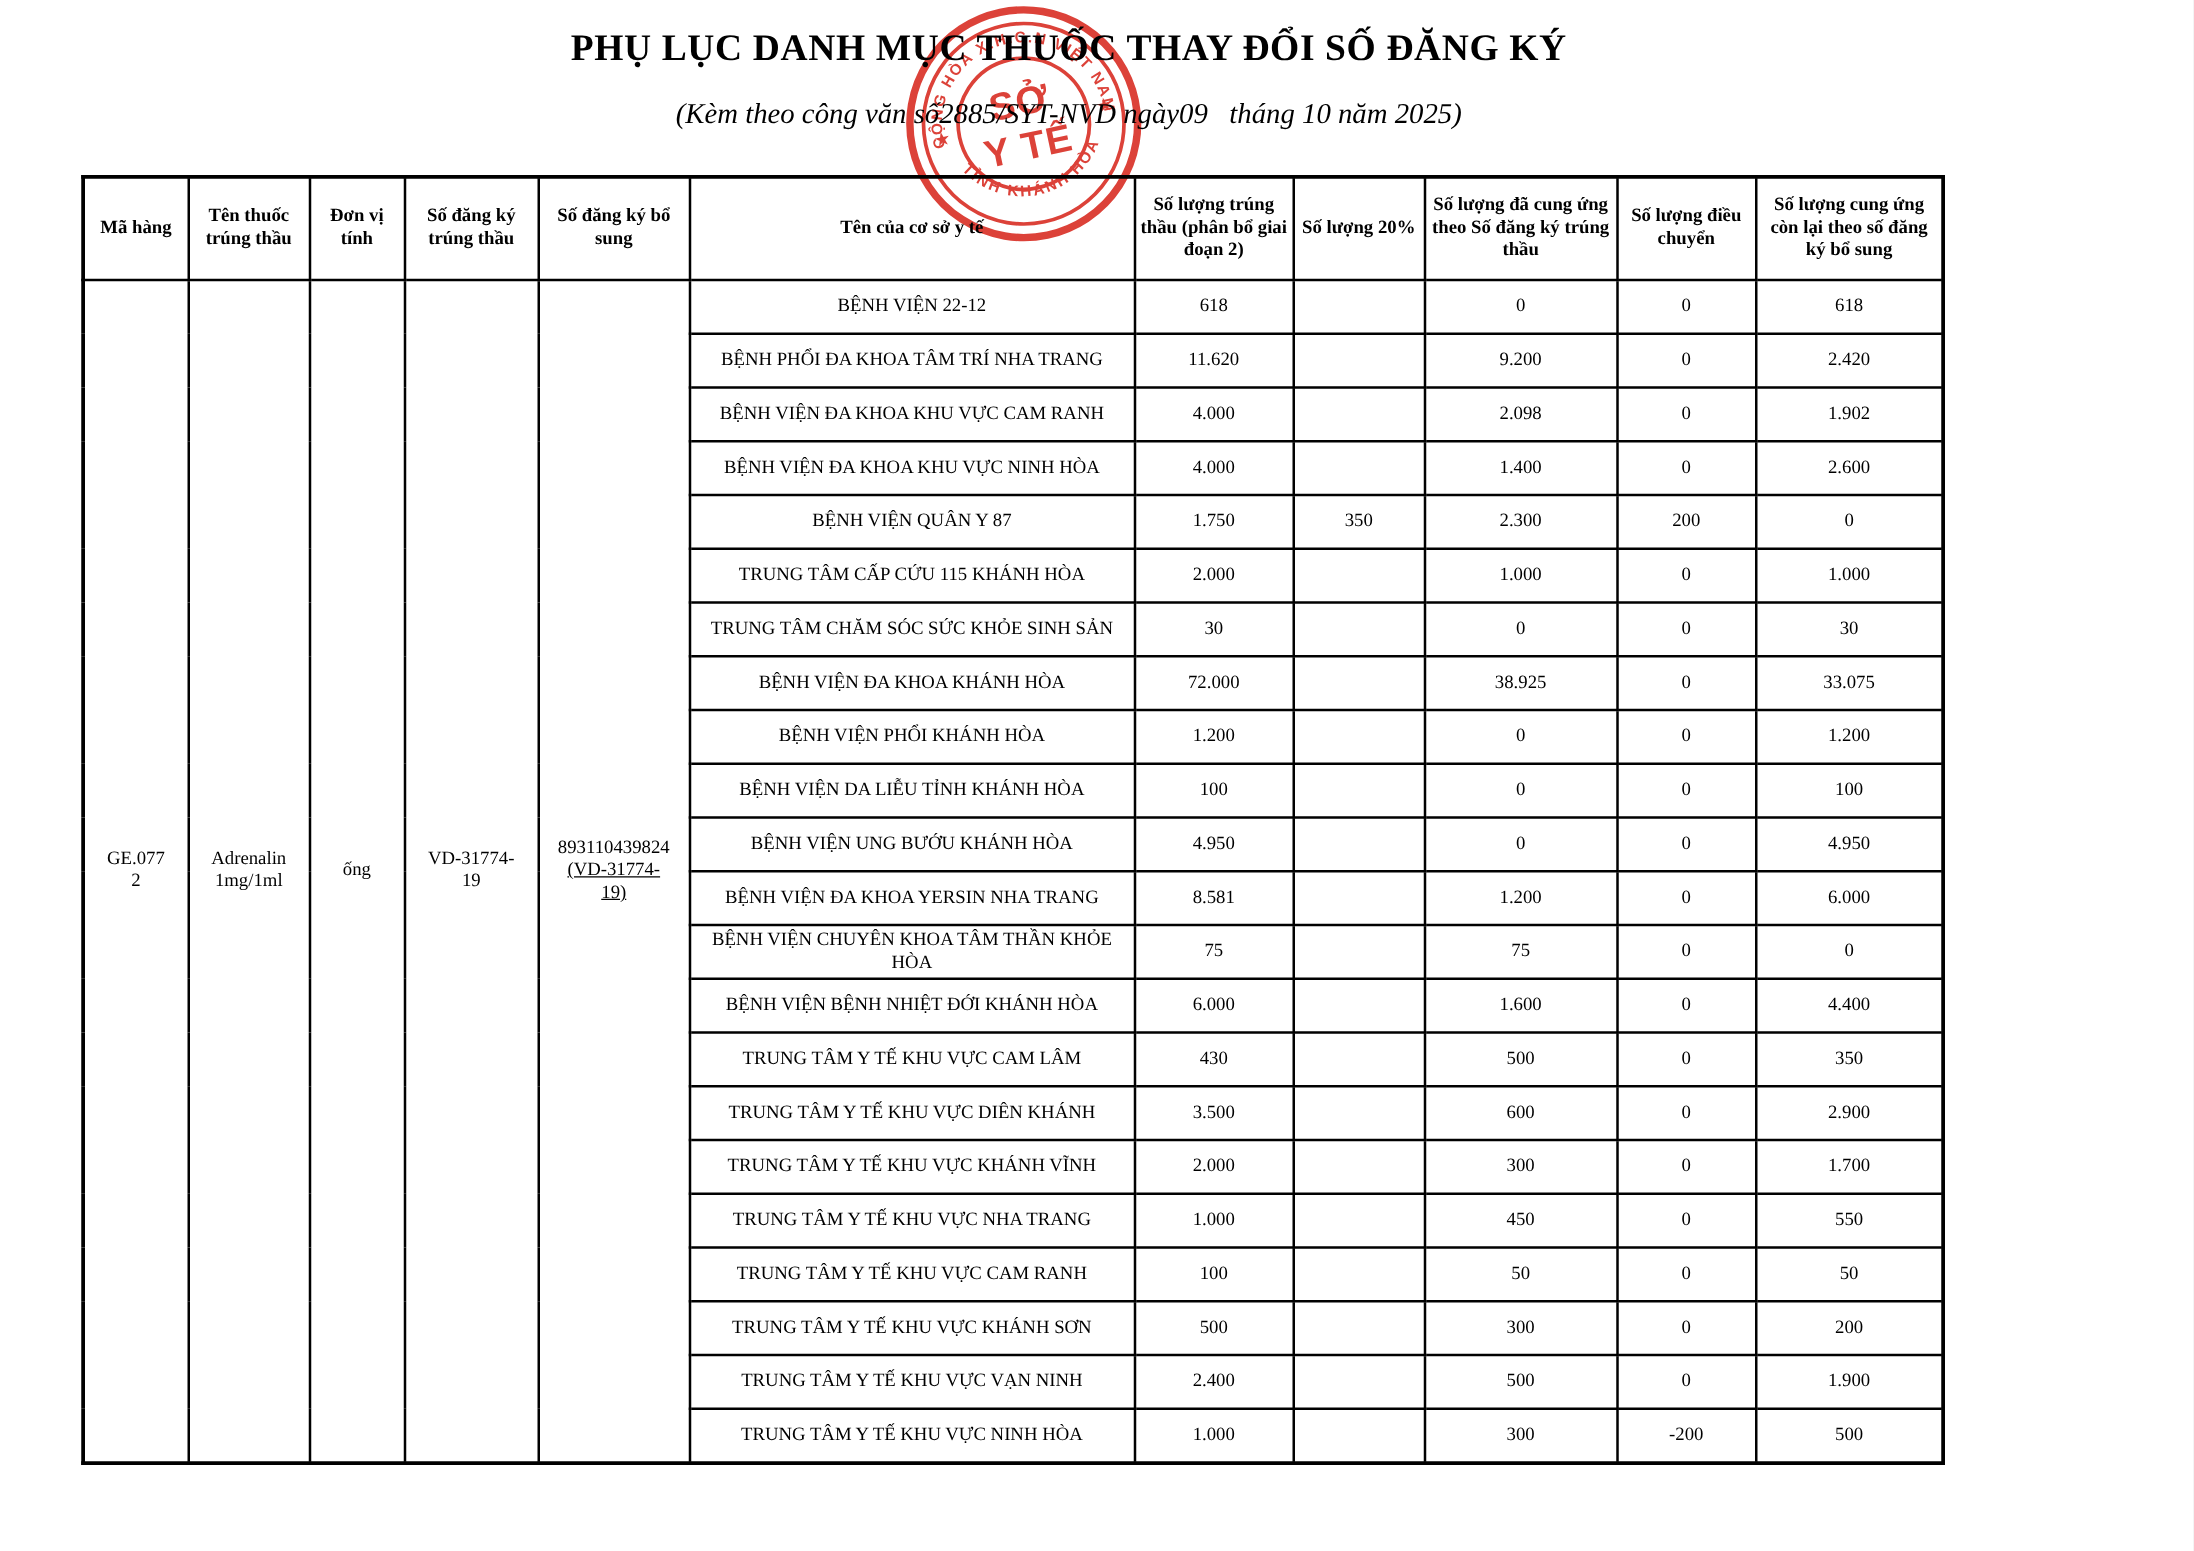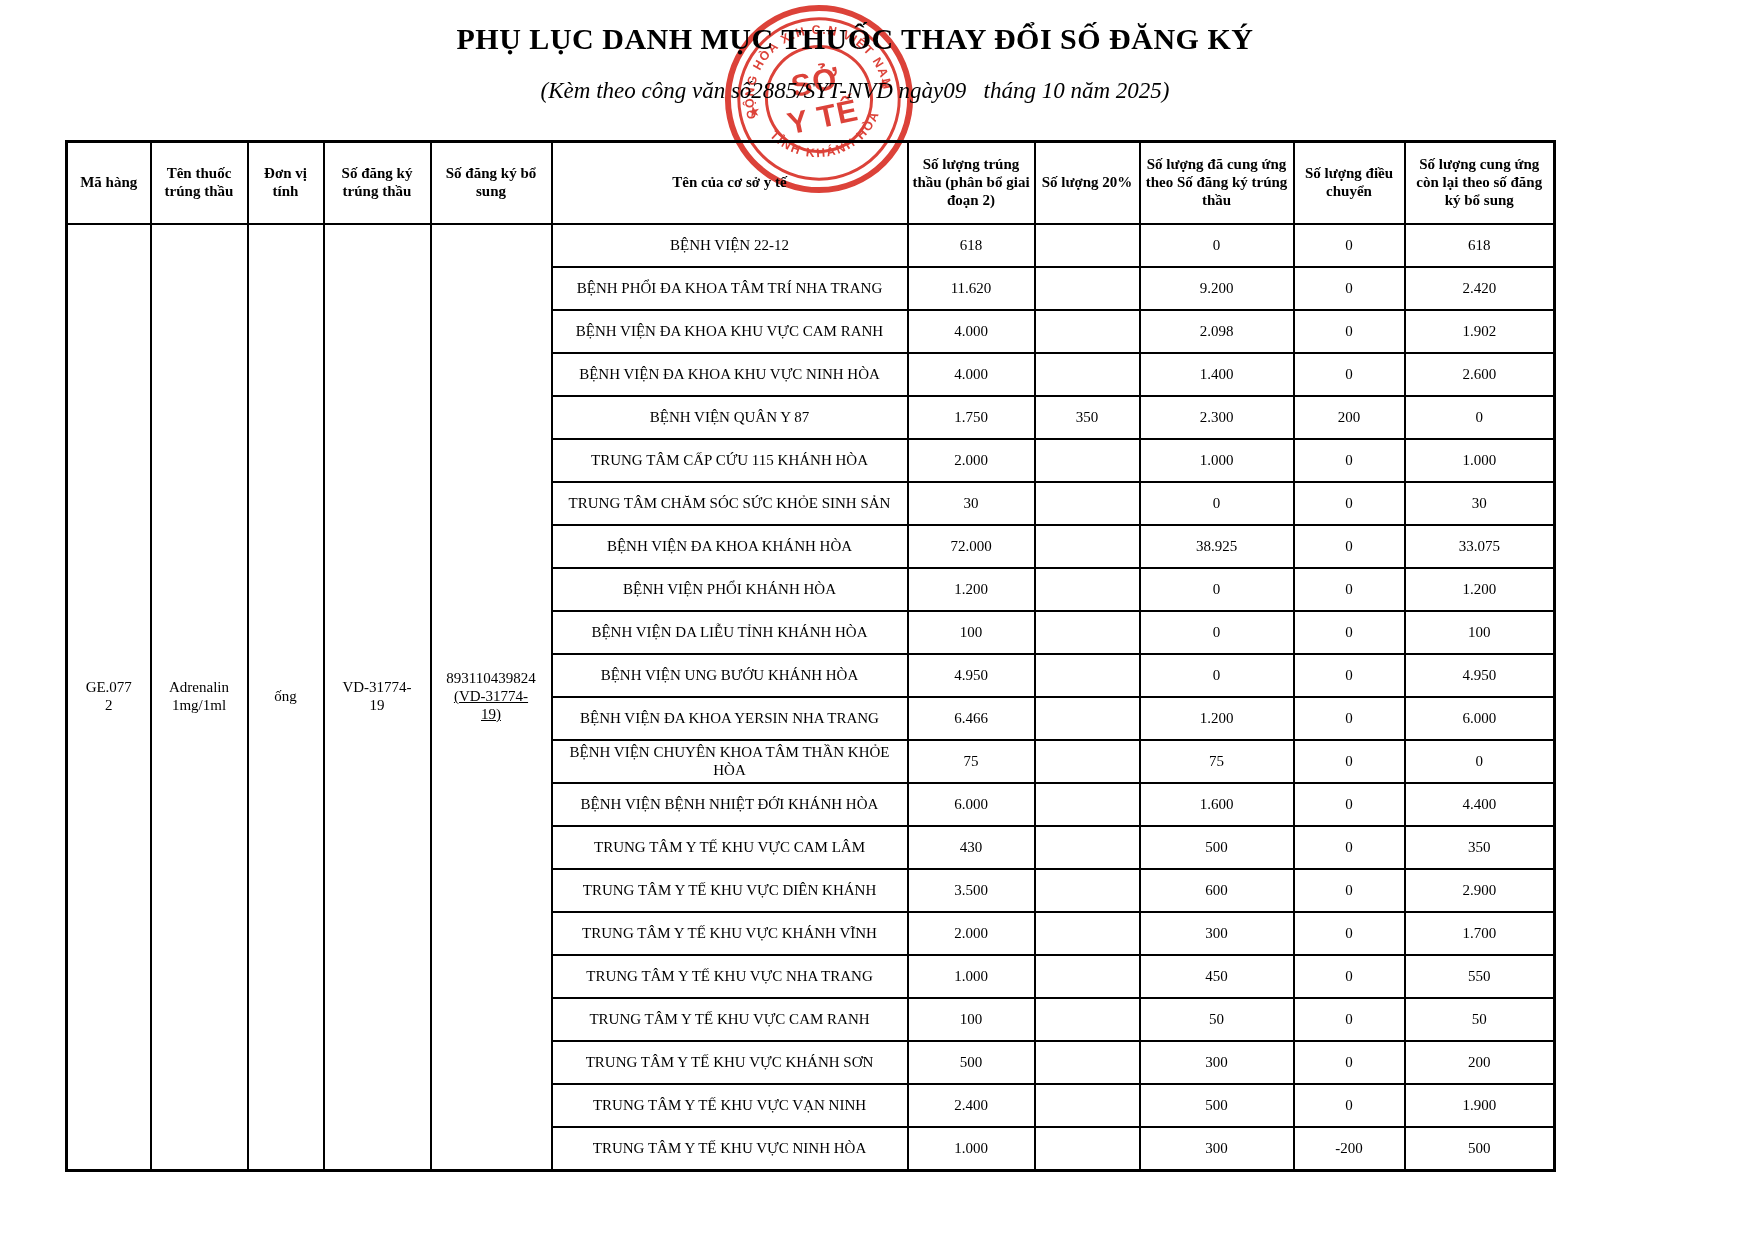--- a/index.html
+++ b/index.html
@@ -238,21 +238,21 @@
         <tr>
       <td class="facility">BỆNH VIỆN UNG BƯỚU KHÁNH HÒA</td>
       <td class="num">4.950</td>
       <td class="num pct"></td>
       <td class="num">0</td>
       <td class="num">0</td>
       <td class="num">4.950</td>
     </tr>
         <tr>
       <td class="facility">BỆNH VIỆN ĐA KHOA YERSIN NHA TRANG</td>
-      <td class="num">6.466</td>
+      <td class="num">8.581</td>
       <td class="num pct"></td>
       <td class="num">1.200</td>
       <td class="num">0</td>
       <td class="num">6.000</td>
     </tr>
         <tr>
       <td class="facility">BỆNH VIỆN CHUYÊN KHOA TÂM THẦN KHỎE HÒA</td>
       <td class="num">75</td>
       <td class="num pct"></td>
       <td class="num">75</td>

